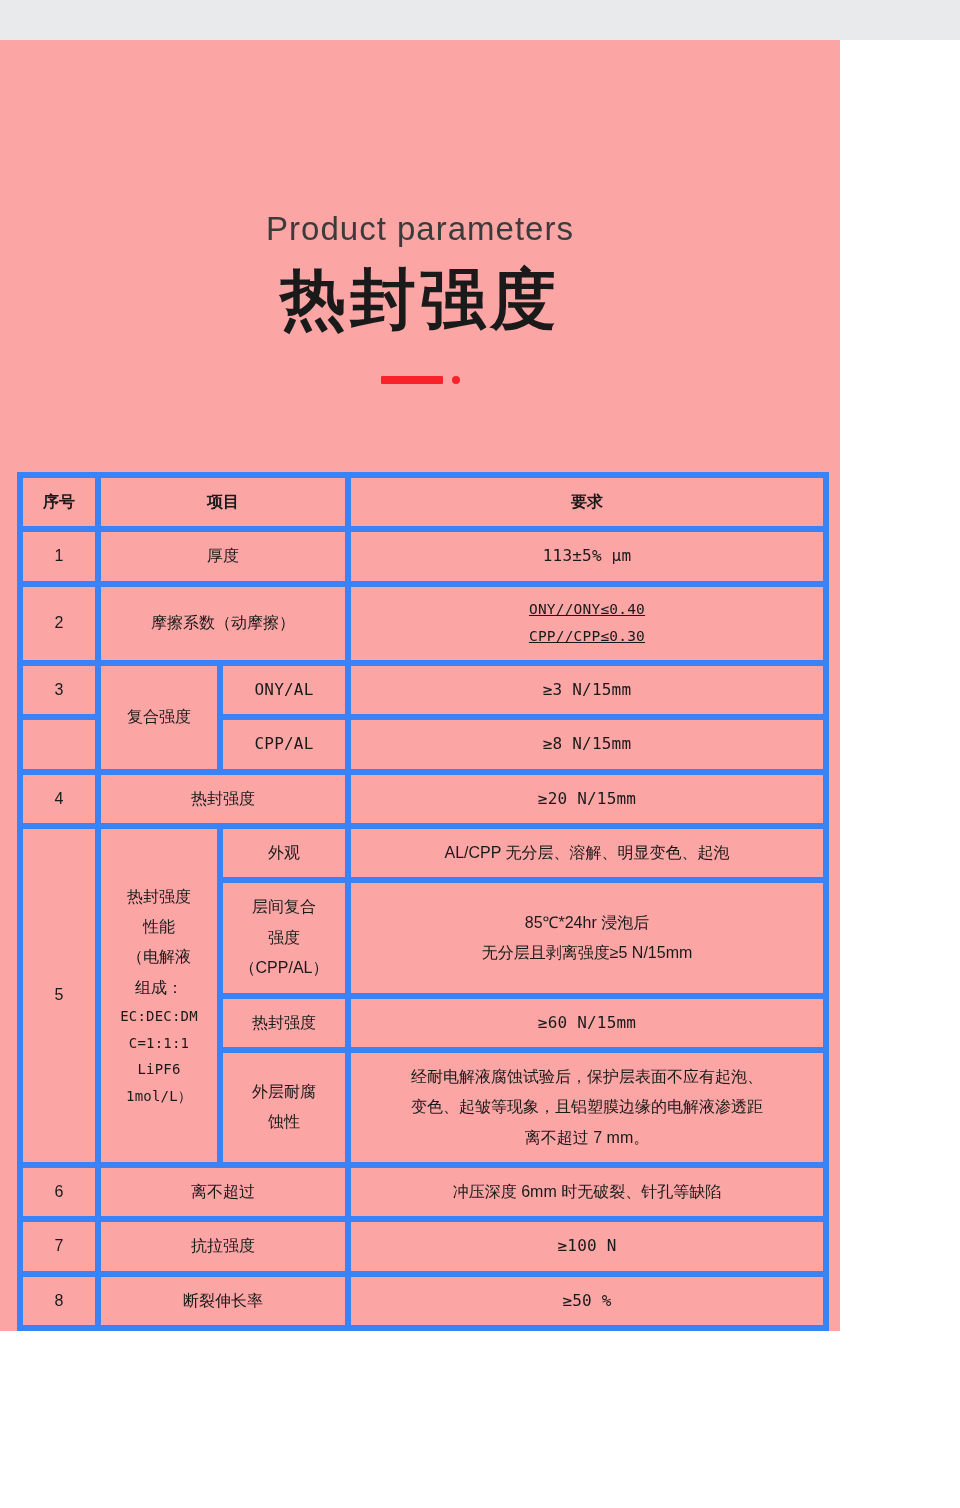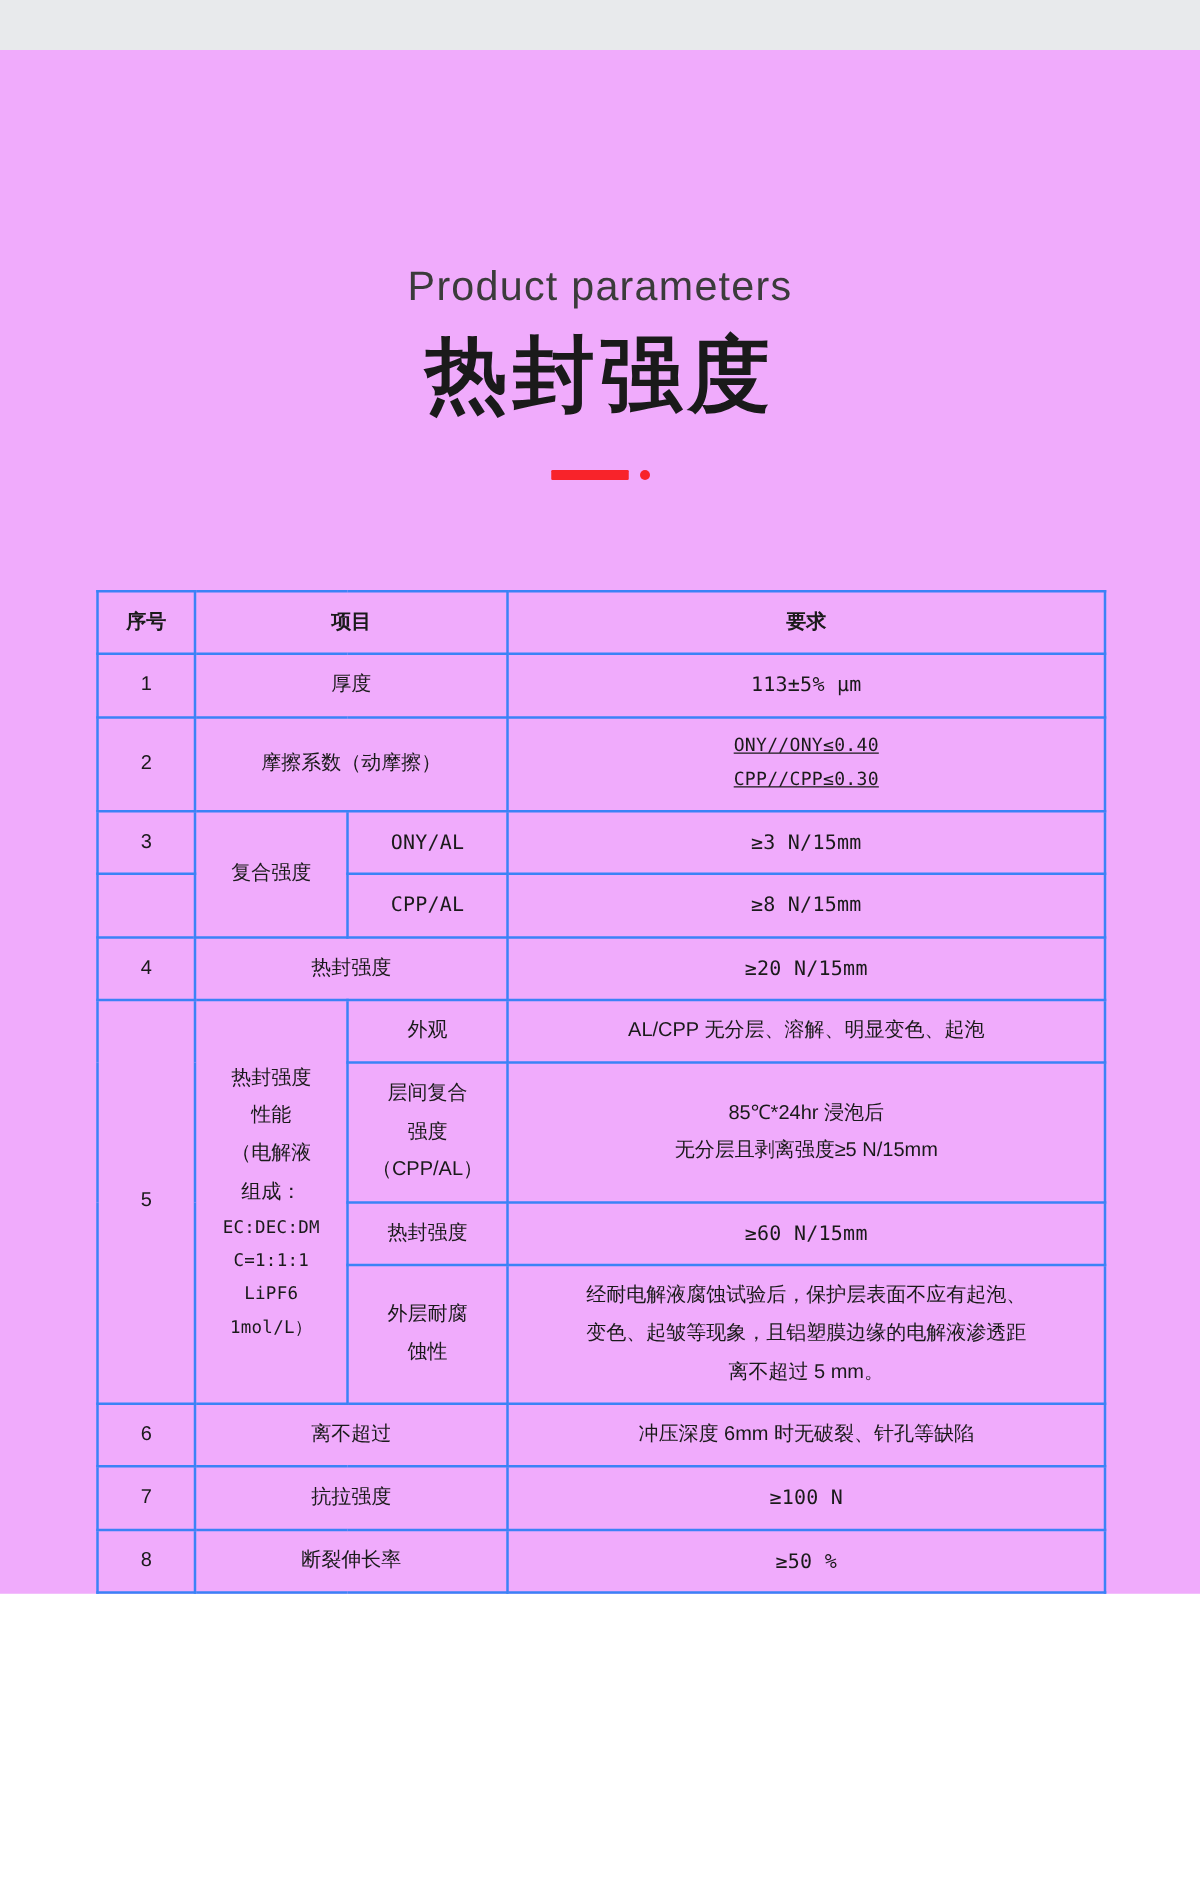--- a/index.html
+++ b/index.html
@@ -19,22 +19,22 @@
     top: 0;
     left: 0;
     width: 960px;
     height: 40px;
     background: #e8eaec;
   }
   .page {
     position: absolute;
     top: 40px;
     left: 0;
-    width: 960px;
-    background: #f0abfc;
+    width: 840px;
+    background: #fca5a5;
   }
   .title-en {
     text-align: center;
     font-size: 33px;
     color: #3b3b3b;
     letter-spacing: 1px;
     margin-top: 170px;
     font-weight: 400;
   }
   .title-cn {
@@ -68,21 +68,21 @@
   .table-wrap {
     margin: 88px auto 0 auto;
     width: 806px;
   }
   table.params {
     border-collapse: collapse;
     width: 100%;
     table-layout: fixed;
   }
   table.params td {
-    border: 2px solid #3b82f6;
+    border: 6px solid #3b82f6;
     text-align: center;
     vertical-align: middle;
     color: #1a1a1a;
     font-size: 16px;
     padding: 9px 6px;
     line-height: 1.9;
   }
   .col-no { width: 78px; }
   .col-item { width: 122px; }
   .col-sub { width: 128px; }
@@ -212,21 +212,21 @@
           <td class="mono">≥60 N/15mm</td>
         </tr>
         <tr>
           <td class="vstack cell-tall">
             <span>外层耐腐</span>
             <span>蚀性</span>
           </td>
           <td class="long-text">
             <span>经耐电解液腐蚀试验后，保护层表面不应有起泡、</span>
             <span>变色、起皱等现象，且铝塑膜边缘的电解液渗透距</span>
-            <span>离不超过 5 mm。</span>
+            <span>离不超过 7 mm。</span>
           </td>
         </tr>
 
         <tr>
           <td>6</td>
           <td colspan="2">离不超过</td>
           <td>冲压深度 6mm 时无破裂、针孔等缺陷</td>
         </tr>
 
         <tr>

